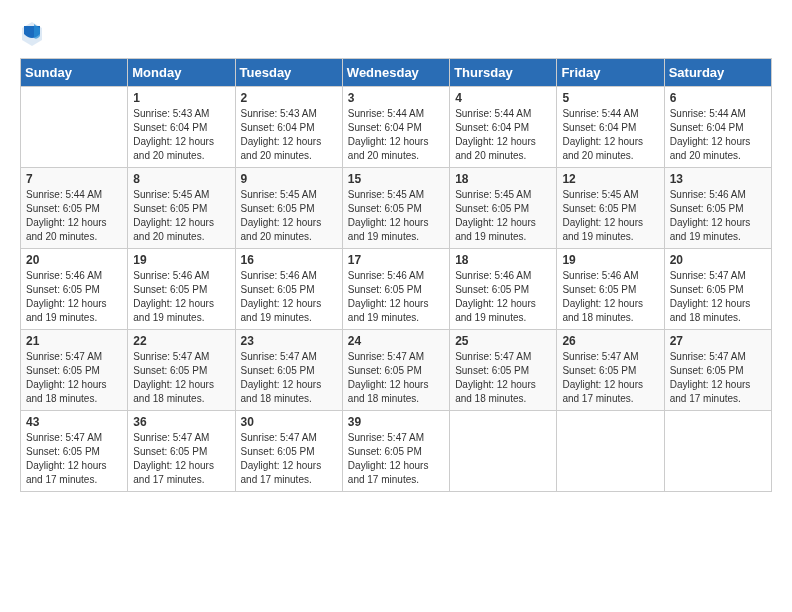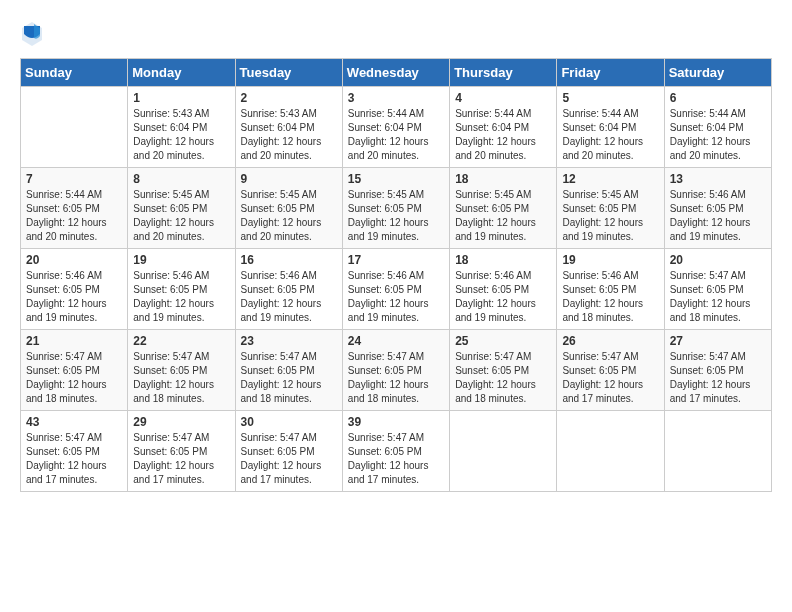--- a/index.html
+++ b/index.html
@@ -231,21 +231,21 @@
           <span class="day-number">27</span>
           <div class="day-info"><span>Sunrise: 5:47 AM</span><br><span>Sunset: 6:05 PM</span><br><span>Daylight: 12 hours</span><br><span>and 17 minutes.</span></div>
         </td>
       </tr>
       <tr>
         <td>
           <span class="day-number">43</span>
           <div class="day-info"><span>Sunrise: 5:47 AM</span><br><span>Sunset: 6:05 PM</span><br><span>Daylight: 12 hours</span><br><span>and 17 minutes.</span></div>
         </td>
         <td>
-          <span class="day-number">29</span>
+          <span class="day-number">36</span>
           <div class="day-info"><span>Sunrise: 5:47 AM</span><br><span>Sunset: 6:05 PM</span><br><span>Daylight: 12 hours</span><br><span>and 17 minutes.</span></div>
         </td>
         <td>
           <span class="day-number">30</span>
           <div class="day-info"><span>Sunrise: 5:47 AM</span><br><span>Sunset: 6:05 PM</span><br><span>Daylight: 12 hours</span><br><span>and 17 minutes.</span></div>
         </td>
         <td>
           <span class="day-number">39</span>
           <div class="day-info"><span>Sunrise: 5:47 AM</span><br><span>Sunset: 6:05 PM</span><br><span>Daylight: 12 hours</span><br><span>and 17 minutes.</span></div>
         </td>

